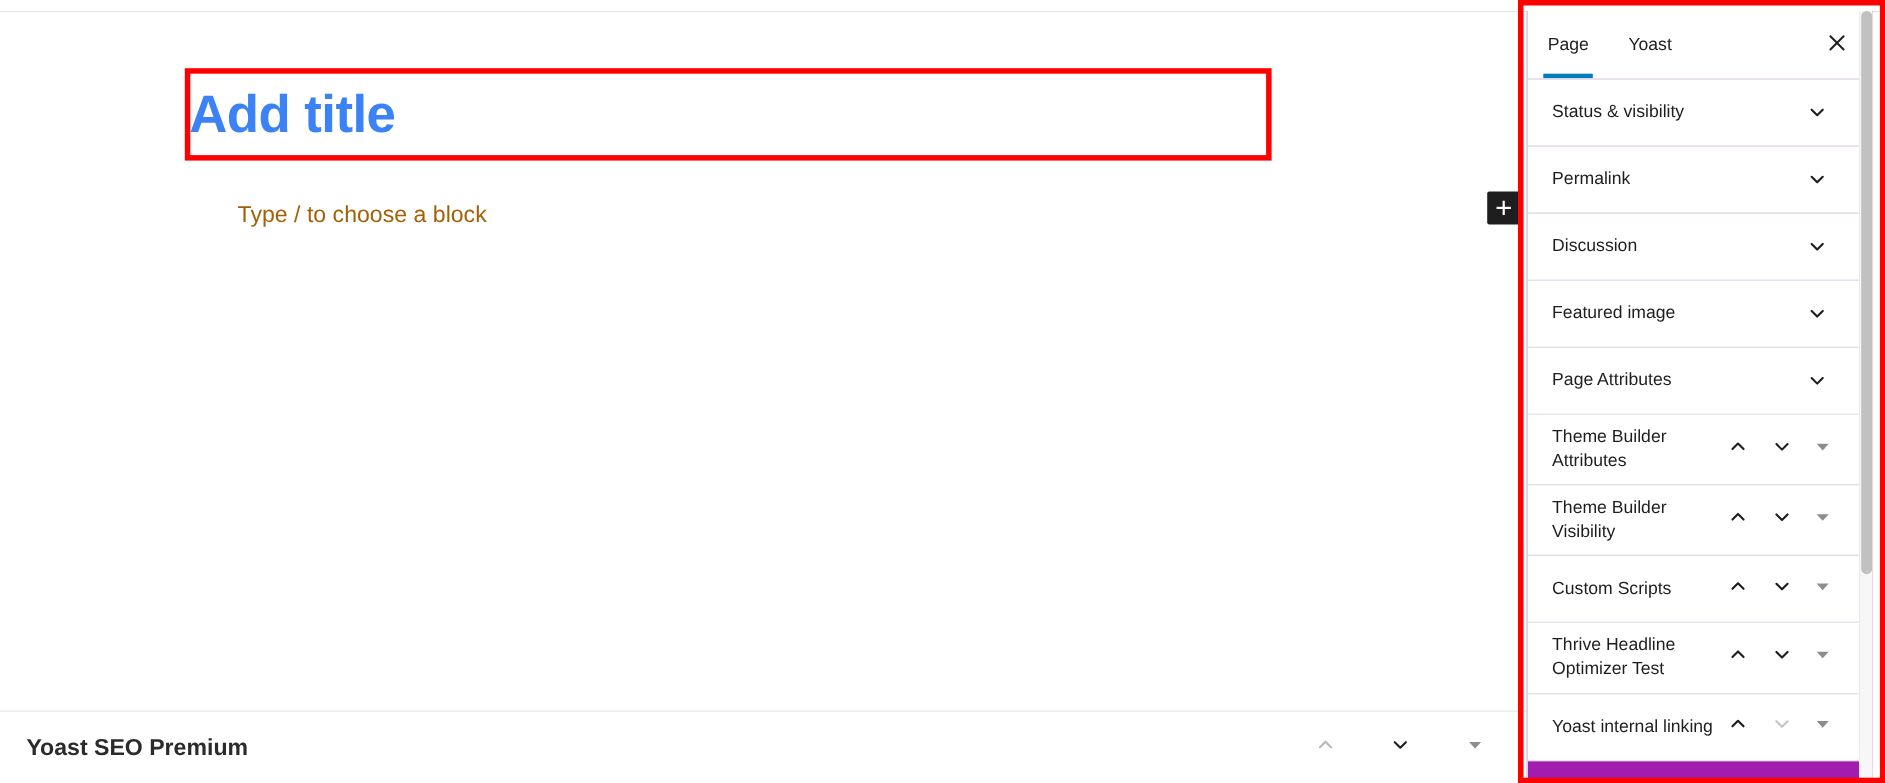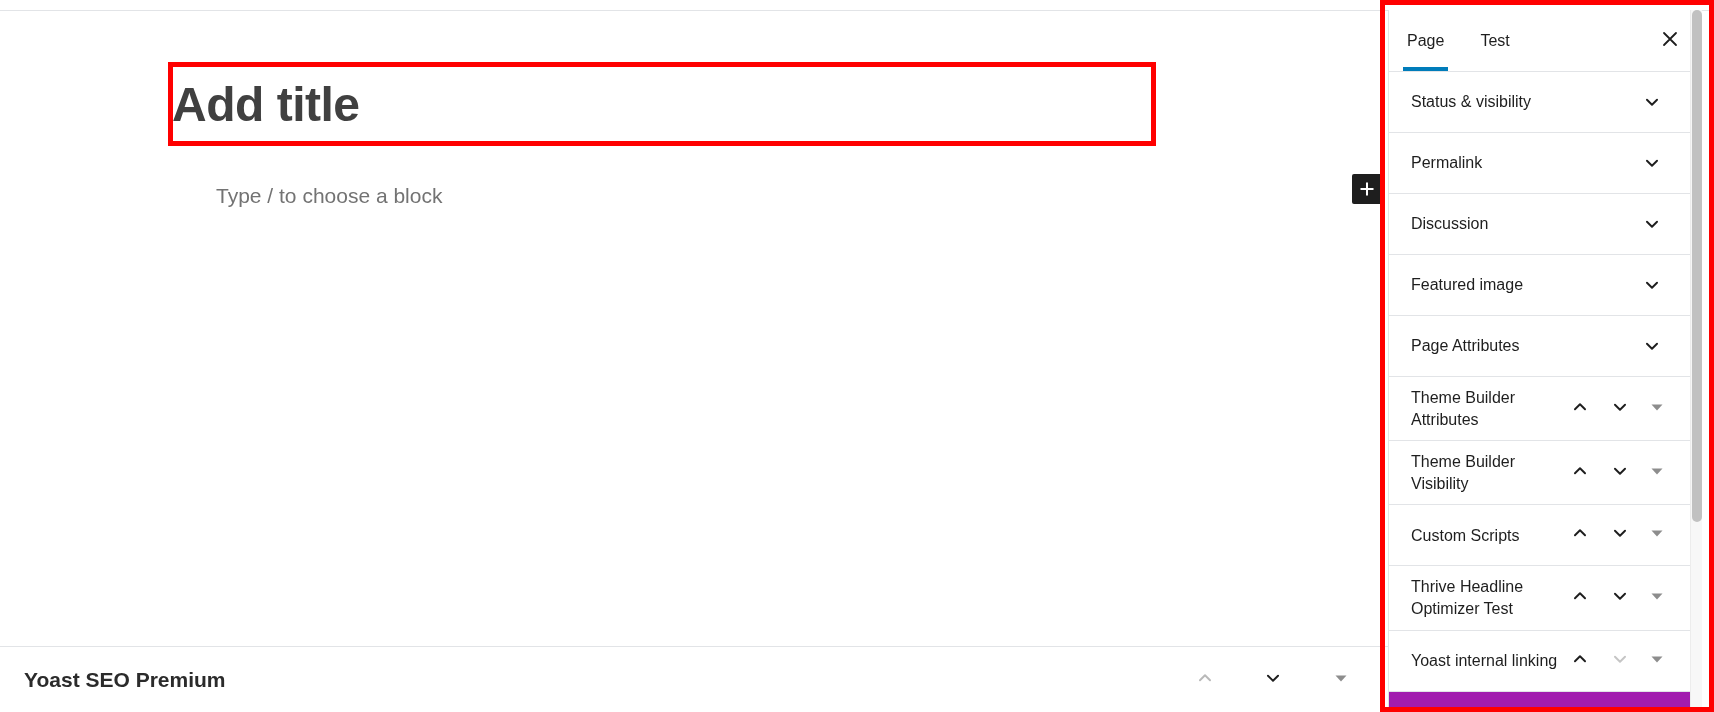--- a/index.html
+++ b/index.html
@@ -34,30 +34,30 @@
   .title-field {
     position: absolute;
     left: 172px; top: 55px;
     width: 1080px; height: 78px;
     display: flex; align-items: center;
     background: #ffffff;
   }
   .title-placeholder {
     font-size: 48px;
     font-weight: 700;
-    color: #404040;
+    color: #3b82f6;
     letter-spacing: -0.5px;
     line-height: 1;
   }
 
   .block-placeholder {
     position: absolute;
     left: 216px; top: 174px;
     font-size: 21px;
-    color: #737373;
+    color: #a16207;
     line-height: 1;
   }
 
   
   .inserter-btn {
     position: absolute;
     left: 1352px; top: 163px;
     width: 30px; height: 30px;
     background: #1e1e1e;
     border-radius: 2px;
@@ -254,21 +254,21 @@
   </div>
 
   <div class="settings-sidebar">
 
     <div class="sidebar-header">
       <div class="tabs">
         <button class="tab active">
           <span>Page</span>
         </button>
         <button class="tab">
-          <span>Test</span>
+          <span>Yoast</span>
         </button>
       </div>
       <button class="close-btn">
         <span>
           <svg width="20" height="20" viewBox="0 0 20 20" aria-hidden="true">
             <path d="M4 4 L16 16 M16 4 L4 16" stroke="#1e1e1e" stroke-width="1.8" stroke-linecap="round"></path>
           </svg>
         </span>
       </button>
     </div>

